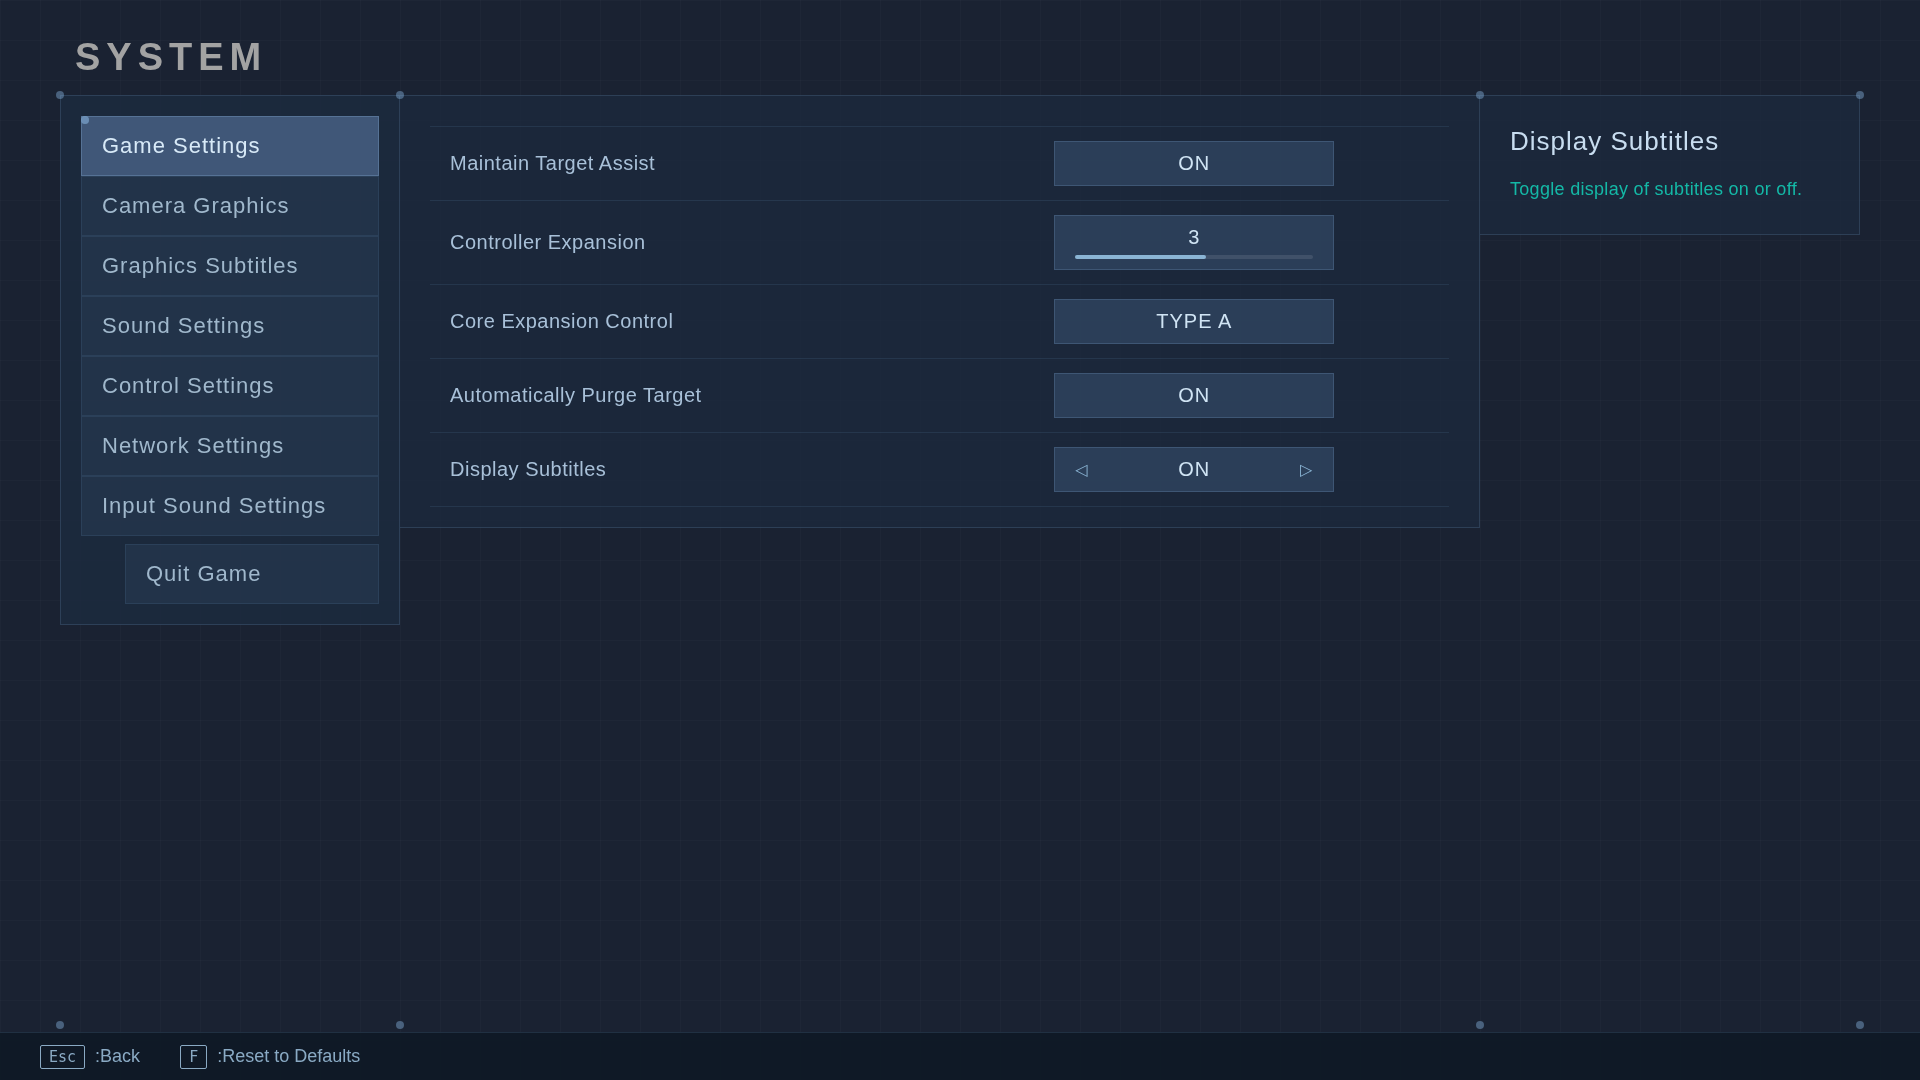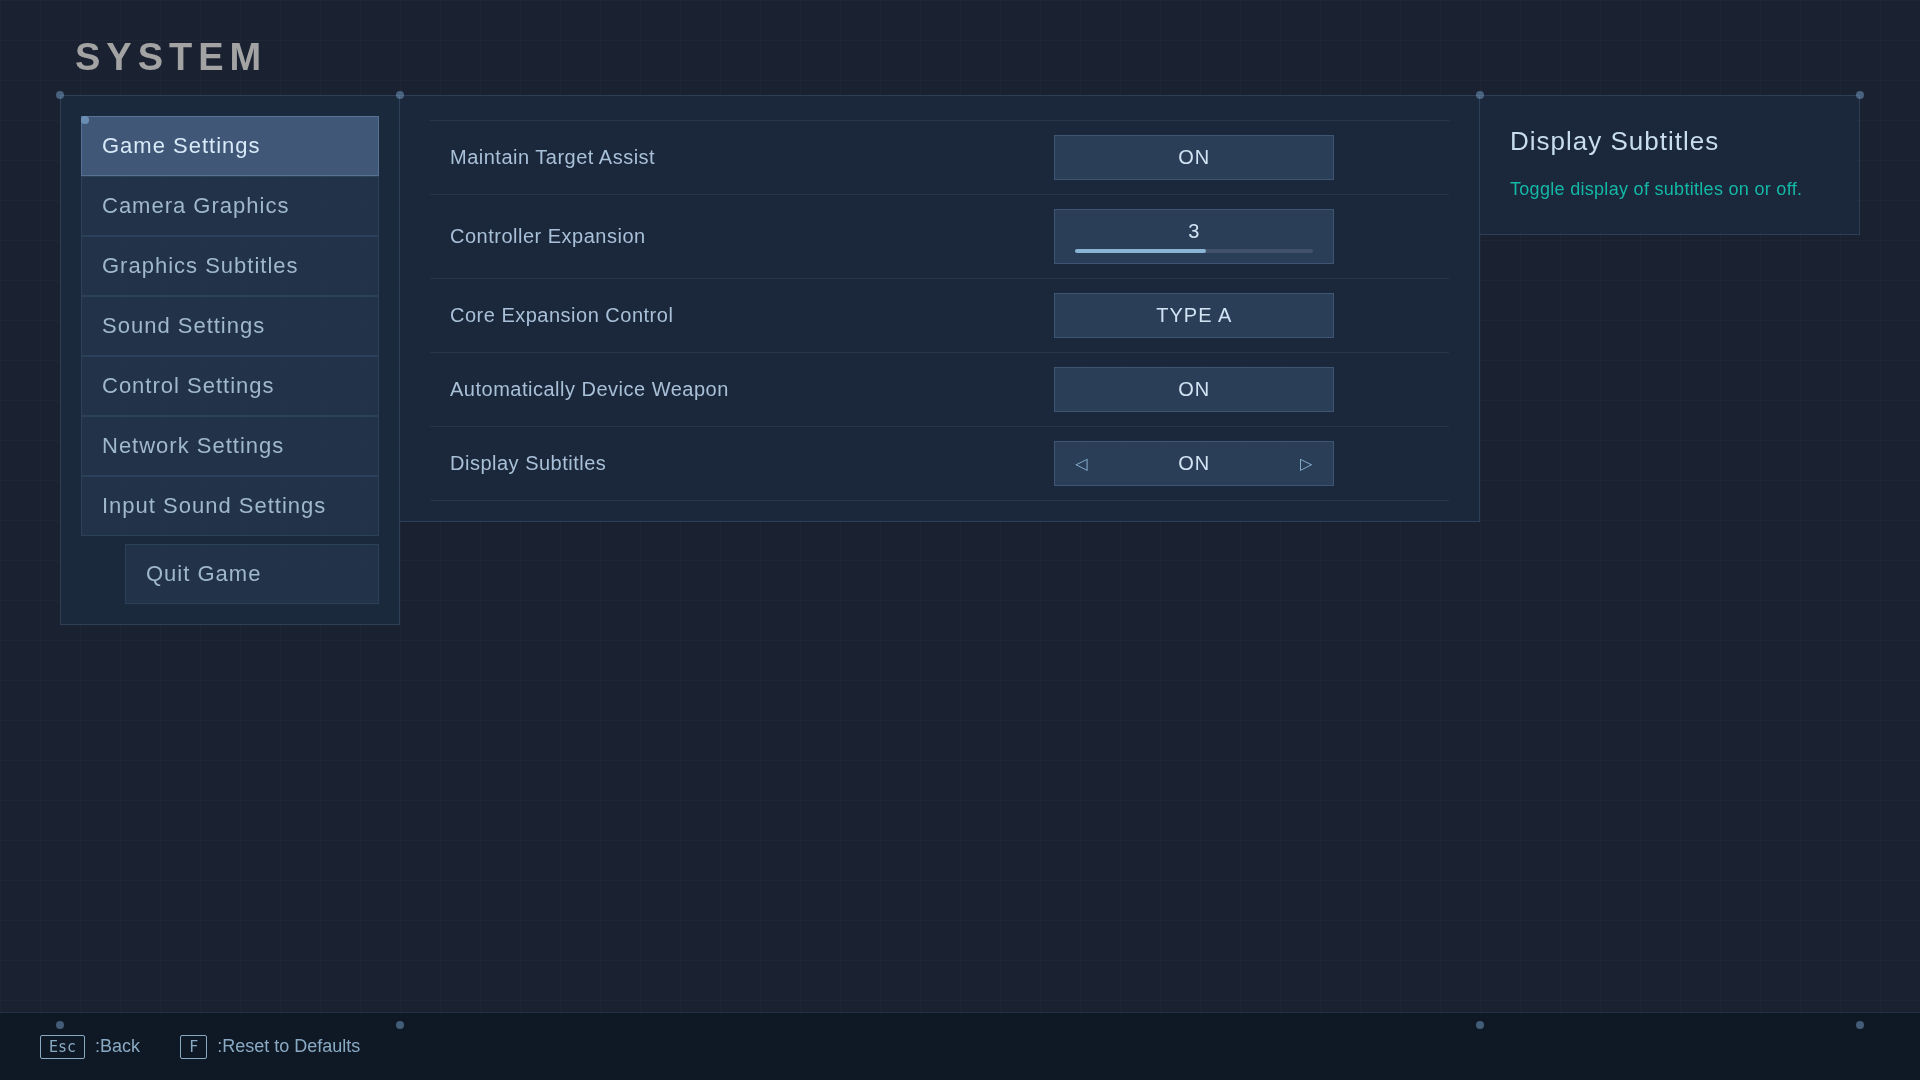--- a/index.html
+++ b/index.html
@@ -106,21 +106,21 @@
       background: rgba(28, 42, 62, 0.75);
       border: 1px solid rgba(120,160,200,0.2);
       border-left: none;
       padding: 20px 30px;
       position: relative;
     }
 
     .settings-table {
       width: 100%;
       border-collapse: collapse;
-      margin-top: 4px;
+      margin-top: 10px;
     }
 
     .settings-row {
       border-bottom: 1px solid rgba(100,140,180,0.15);
     }
 
     .settings-row:first-child {
       border-top: 1px solid rgba(100,140,180,0.15);
     }
 
@@ -225,21 +225,21 @@
       line-height: 1.6;
       letter-spacing: 0.3px;
     }
 
     
     .bottom-bar {
       position: absolute;
       bottom: 0;
       left: 0;
       right: 0;
-      height: 68px;
+      height: 48px;
       background: rgba(15, 25, 38, 0.95);
       display: flex;
       align-items: center;
       padding: 0 40px;
       gap: 40px;
       border-top: 1px solid rgba(100,140,180,0.2);
     }
 
     .bottom-hint {
       display: flex;
@@ -327,21 +327,21 @@
           </tr>
 
           <tr class="settings-row">
             <td class="setting-label">Core Expansion Control</td>
             <td class="setting-value">
               <div class="value-box">TYPE A</div>
             </td>
           </tr>
 
           <tr class="settings-row">
-            <td class="setting-label">Automatically Device Weapon</td>
+            <td class="setting-label">Automatically Purge Target</td>
             <td class="setting-value">
               <div class="value-box">ON</div>
             </td>
           </tr>
 
           <tr class="settings-row">
             <td class="setting-label">Display Subtitles</td>
             <td class="setting-value">
               <div class="value-box-arrow">
                 <span class="arrow-btn">◁</span>

